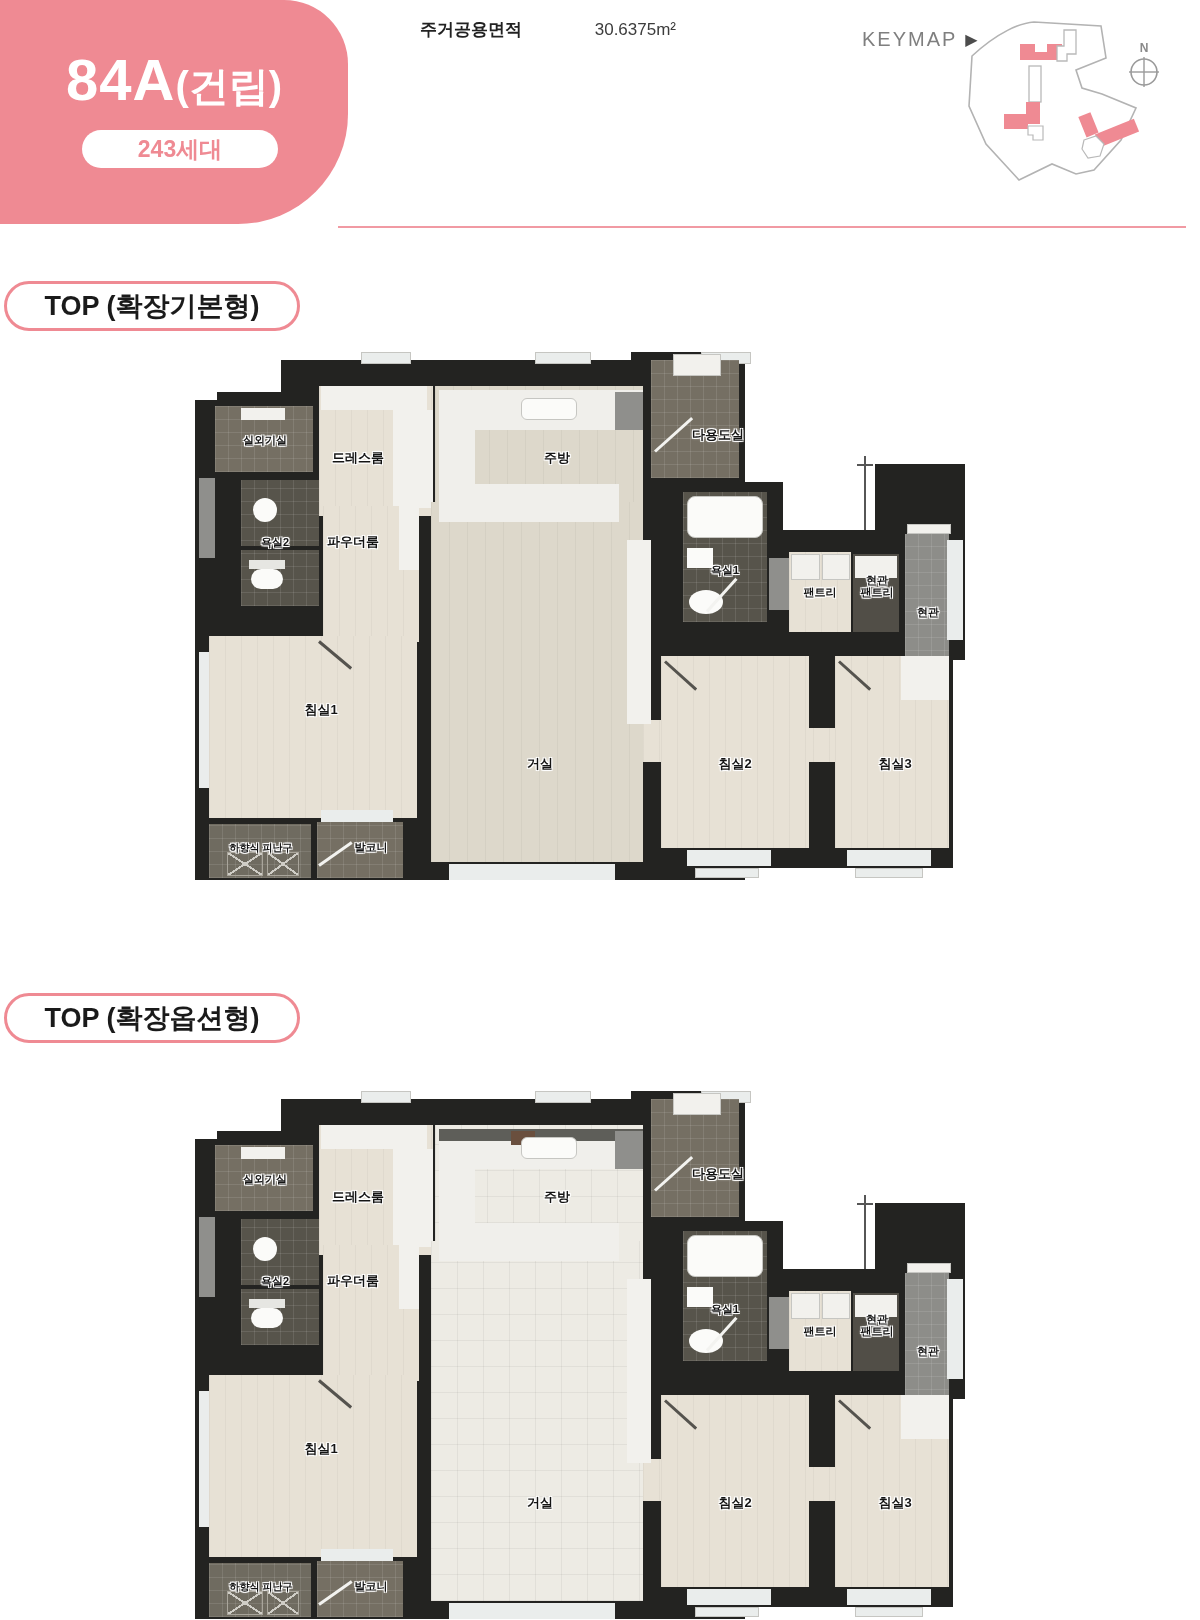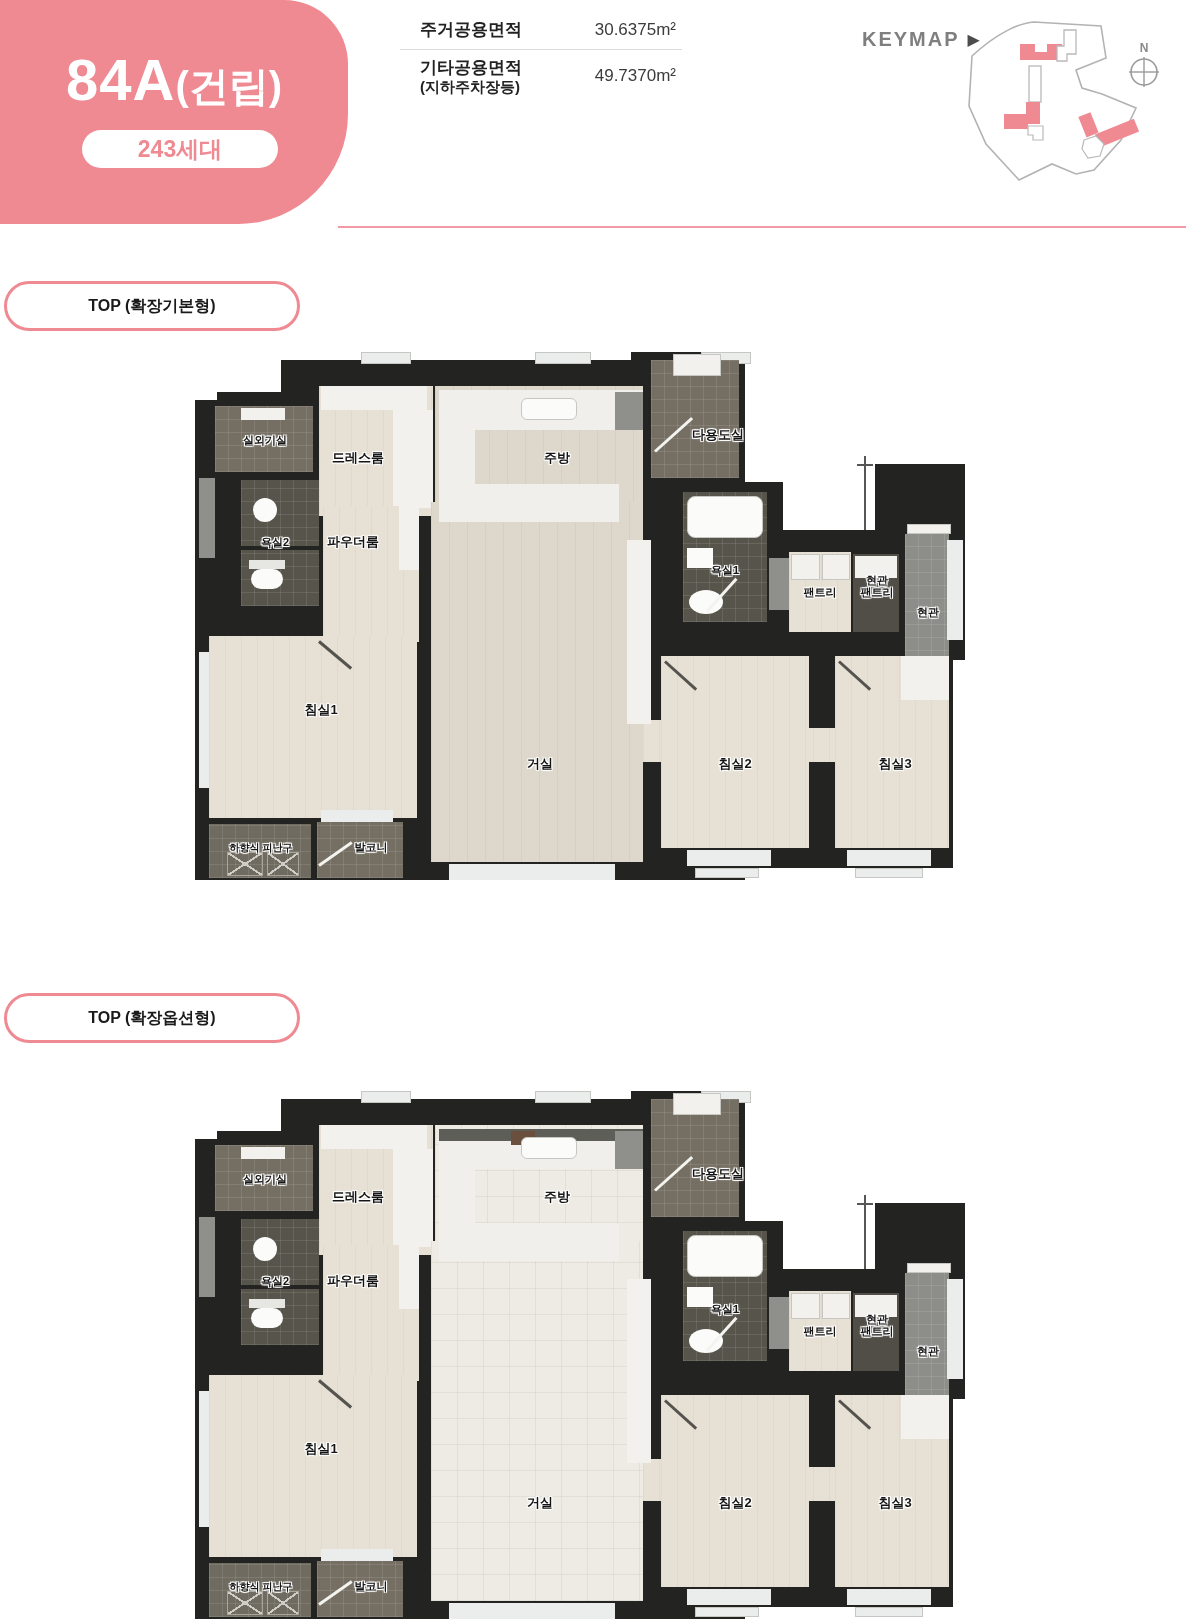--- a/index.html
+++ b/index.html
@@ -21,28 +21,28 @@
   .area-row { display:flex; align-items:center; justify-content:space-between;
     border-bottom:1px solid #dcdcdc; padding:8px 6px 8px 20px; min-height:40px; }
   .area-row:last-child { border-bottom:none; }
   .area-label { font-weight:bold; color:#222; font-size:17px; line-height:1.15; }
   .area-label .sub { display:block; font-size:15px; }
   .area-value { color:#3c3c3c; font-size:17px; }
 
   .pink-rule { position:absolute; left:338px; top:226px; width:848px; height:2px; background:#f19aa3; }
 
   .keymap-head { position:absolute; left:862px; top:28px; display:flex; align-items:center; gap:8px; }
-  .keymap-label { color:#7f7f7f; font-size:20px; letter-spacing:2px;font-weight:bold; }
+  .keymap-label { color:#7f7f7f; font-size:20px; letter-spacing:2px; }
   .keymap-arrow { color:#4c4c4c; font-size:16px; }
   .keymap-svg { position:absolute; left:958px; top:14px; }
 
   
   .plan-badge { position:absolute; left:4px; width:296px; height:50px; background:#fff;
     border:3px solid var(--accent); border-radius:26px; text-align:center;
-    line-height:44px; font-weight:bold; font-size:16px; color:#1a1a1a; }
+    line-height:44px; font-weight:bold; font-size:27px; color:#1a1a1a; }
   #badge1 { top:281px; }
   #badge2 { top:993px; }
 
   
   .plan { position:absolute; left:195px; width:770px; height:528px; }
   #plan1 { top:352px; }
   #plan2 { top:1091px; }
   .g { position:absolute; }
   .rl { position:absolute; transform:translate(-50%,-50%); font-weight:bold; font-size:13px;
     color:#141414; white-space:nowrap; text-align:center; line-height:1.1;
@@ -57,24 +57,20 @@
 
   <div class="pink-block">
     <div class="unit-title"><span class="big">84A</span><span class="small">(건립)</span></div>
     <div class="units-pill">243세대</div>
   </div>
 
   <div class="area-table">
     <div class="area-row">
       <span class="area-label">주거공용면적</span>
       <span class="area-value">30.6375m²</span>
-    </div>
-    <div class="area-row">
-      <span class="area-label"><span>기타공용면적</span><span class="sub">(지하주차장등)</span></span>
-      <span class="area-value">49.7370m²</span>
     </div>
   </div>
 
   <div class="pink-rule"></div>
 
   <div class="keymap-head">
     <span class="keymap-label">KEYMAP</span>
     <span class="keymap-arrow">▶</span>
   </div>
 

